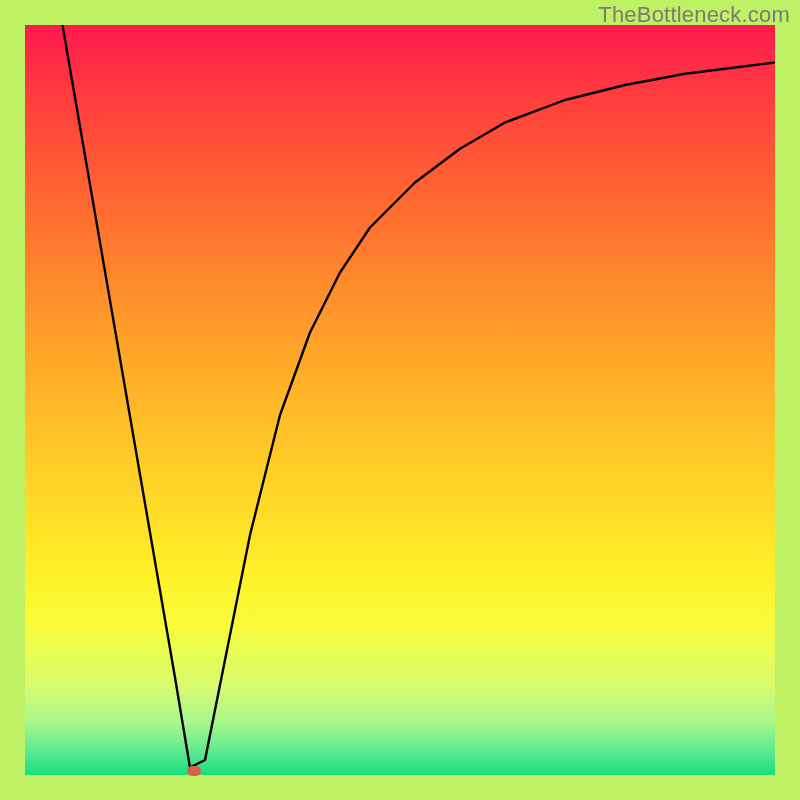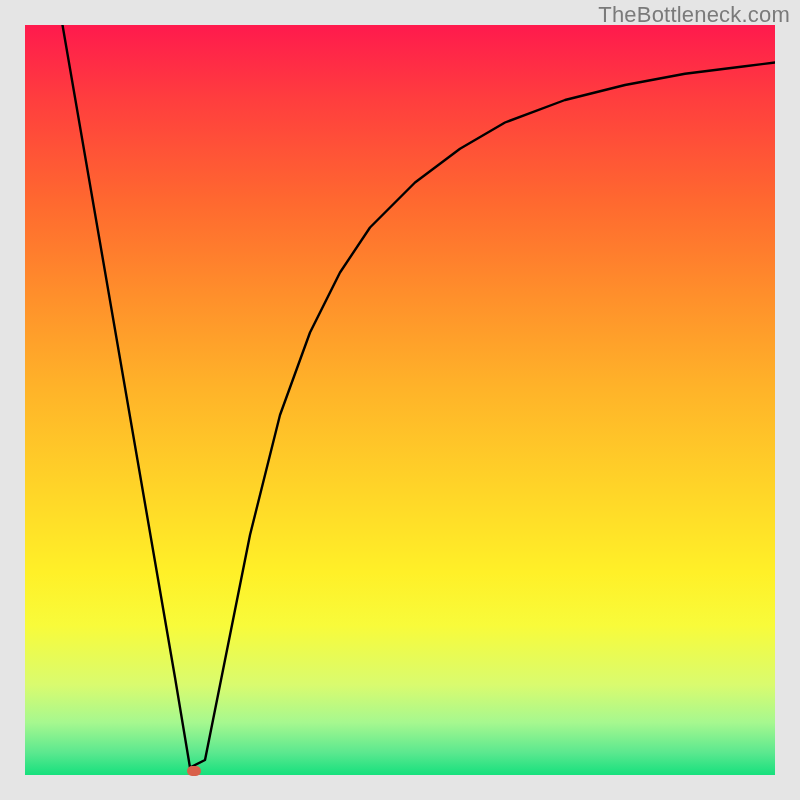--- a/index.html
+++ b/index.html
@@ -8,21 +8,21 @@
     width: 800px;
     height: 800px;
     background: #000;
     overflow: hidden;
     font-family: Arial, Helvetica, sans-serif;
   }
   .frame {
     position: relative;
     width: 800px;
     height: 800px;
-    background: #e5e5e5;
+    background: #bef264;
   }
   .plot {
     position: absolute;
     left: 25px;
     top: 25px;
     width: 750px;
     height: 750px;
     background: linear-gradient(to bottom,
       #ff1a4d 0%,
       #ff3e3e 10%,

